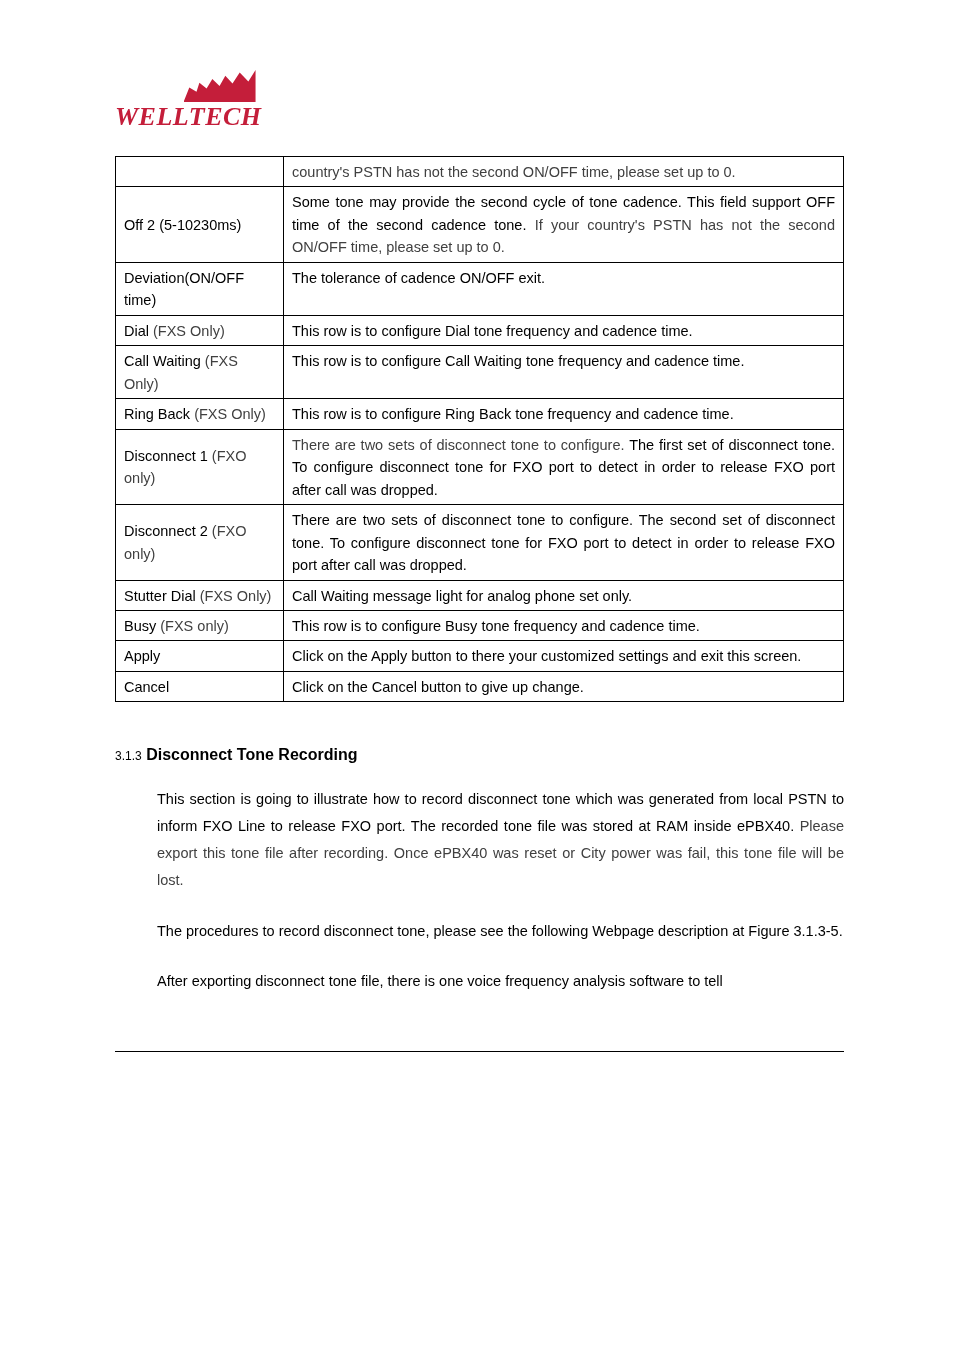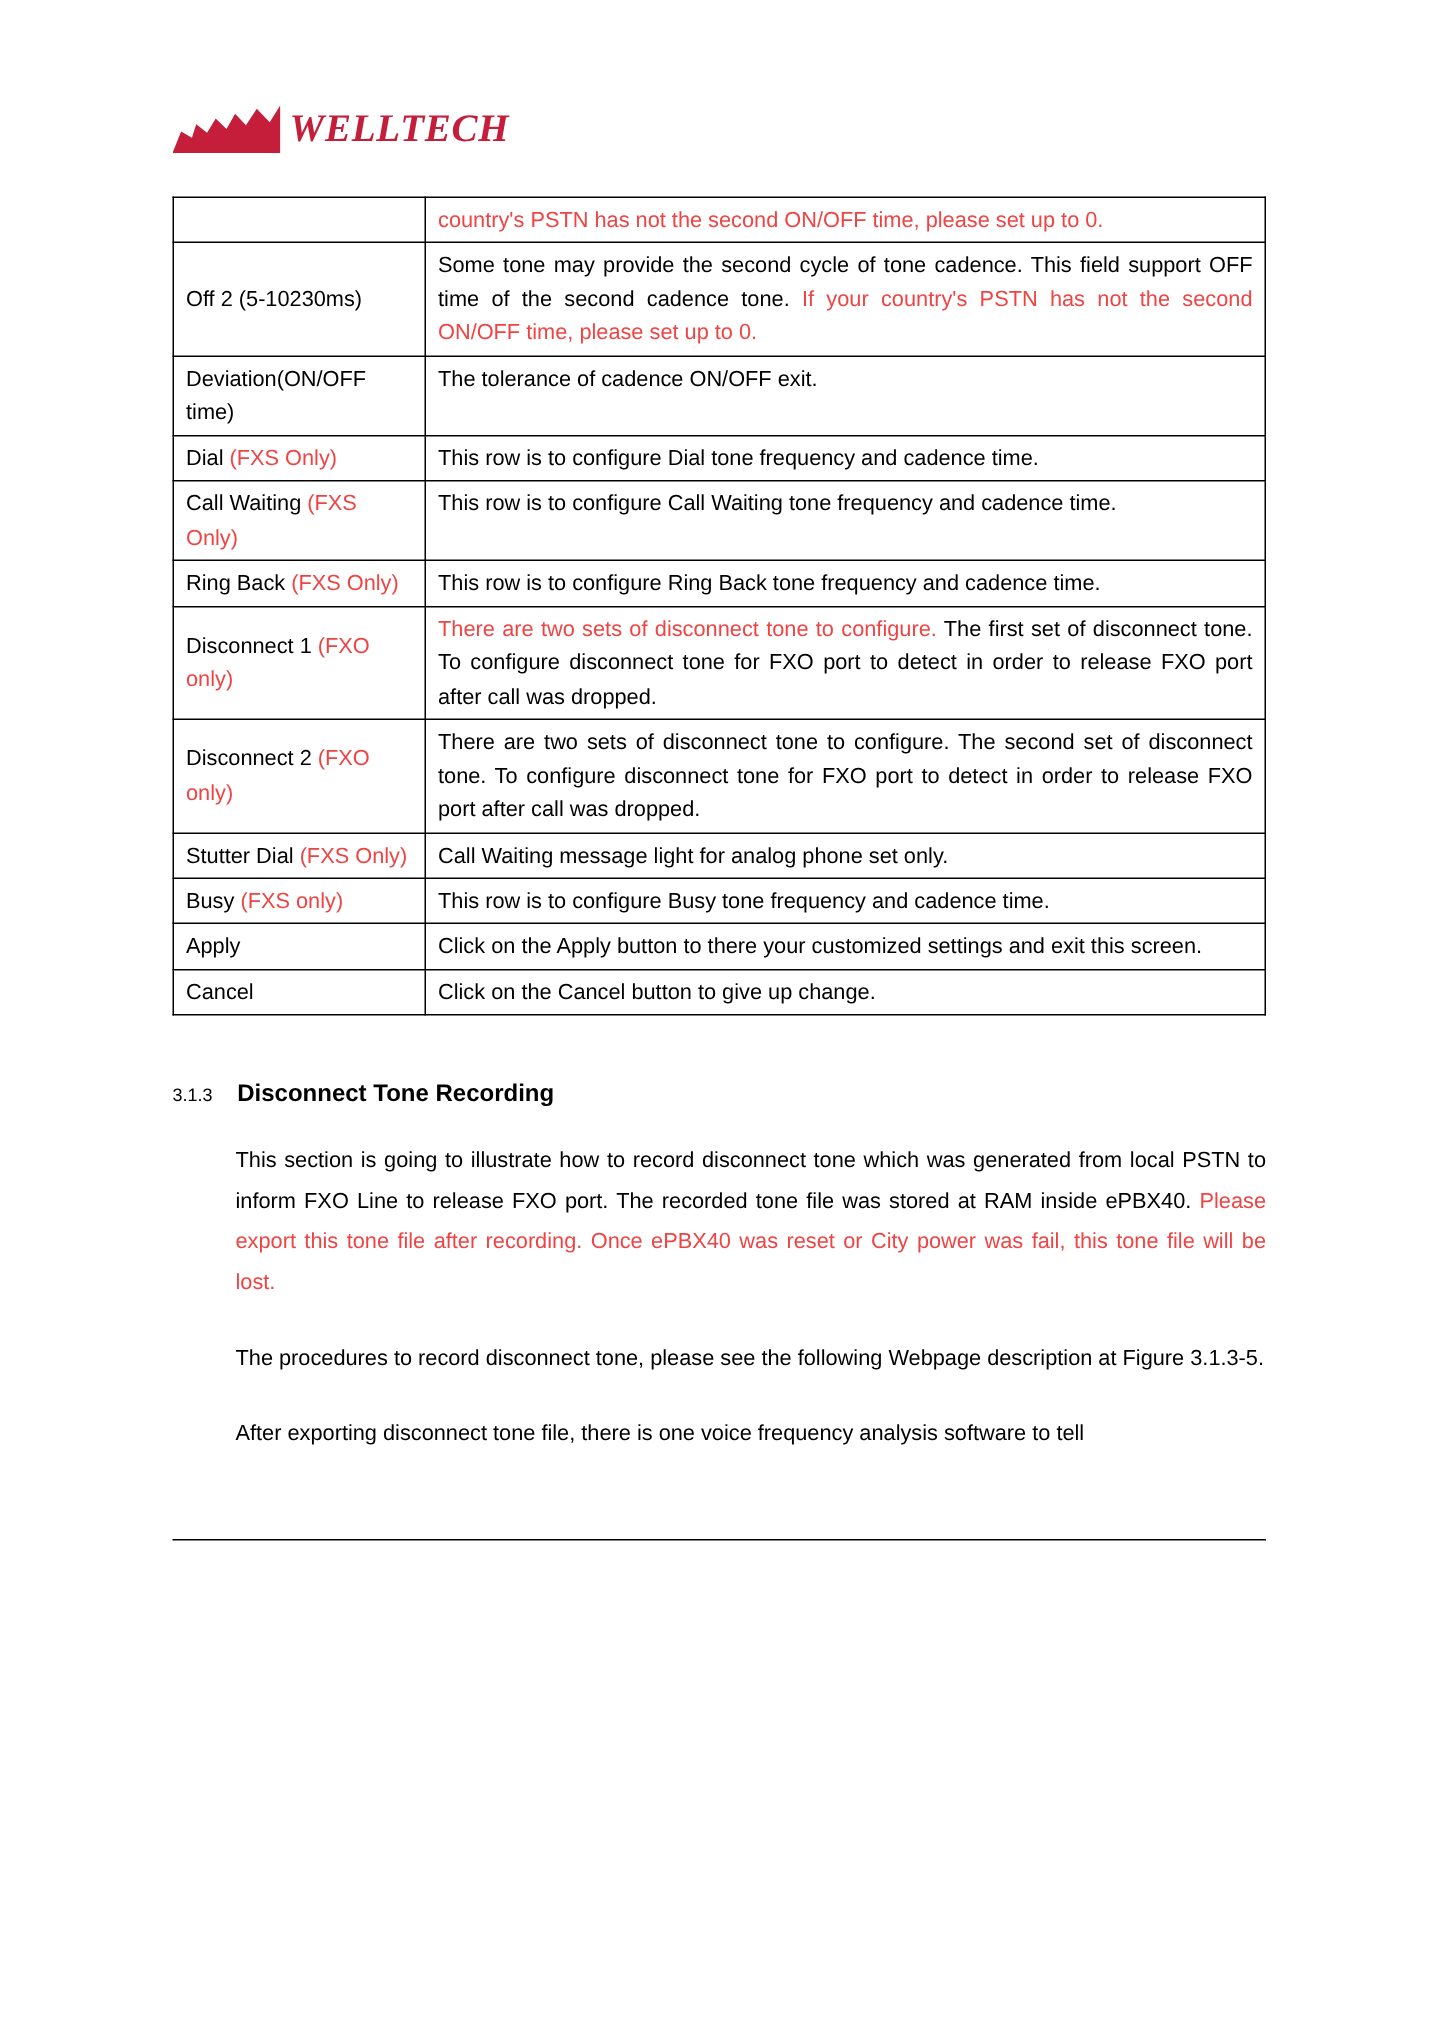--- a/index.html
+++ b/index.html
@@ -1,19 +1,19 @@
 <!DOCTYPE html>
 <html><head>
 <meta charset="utf-8">
 <style>
   * { box-sizing: border-box; margin: 0; padding: 0; }
   html, body { width: 954px; background: #fff; font-family: Verdana, Geneva, sans-serif; color: #000; }
   .page { padding: 70px 110px 90px 115px; }
   .logo-wrap { margin-bottom: 24px; }
-  .logo { display: inline-flex; align-items: center; }
+  .logo { display: inline-flex; align-items: flex-end; flex-direction: column; }
   .logo-mark {
     width: 72px; height: 32px; position: relative;
     background: #c41e3a;
     clip-path: polygon(0% 100%, 8% 55%, 18% 68%, 22% 40%, 32% 58%, 40% 28%, 50% 50%, 58% 18%, 68% 42%, 78% 8%, 90% 36%, 100% 0%, 100% 100%);
     margin-right: 6px;
   }
   .logo-text {
     font-family: "Times New Roman", serif;
     font-style: italic;
     font-weight: 900;
@@ -31,24 +31,24 @@
     border: 1px solid #000;
     padding: 4px 8px 3px 8px;
     vertical-align: top;
     text-align: justify;
   }
   table.spec td:first-child {
     width: 168px;
     vertical-align: middle;
     text-align: left;
   }
-  .blue { color: #ef4444; margin-top: 43px; }
+  .blue { color: #404040; margin-top: 43px; }
   .heading-row { margin: 44px 0 22px 0; }
   .heading-num { font-size: 12px; }
-  .heading-title { font-size: 16px; font-weight: bold; margin-left: 12px; }
+  .heading-title { font-size: 16px; font-weight: bold; margin-left: 0; }
   .body-text {
     font-size: 14.5px;
     line-height: 1.85;
     text-align: justify;
     margin-left: 42px;
     margin-bottom: 24px;
   }
   .footer-line { border-top: 1px solid #000; margin-top: 56px; }
 </style>
 </head>

